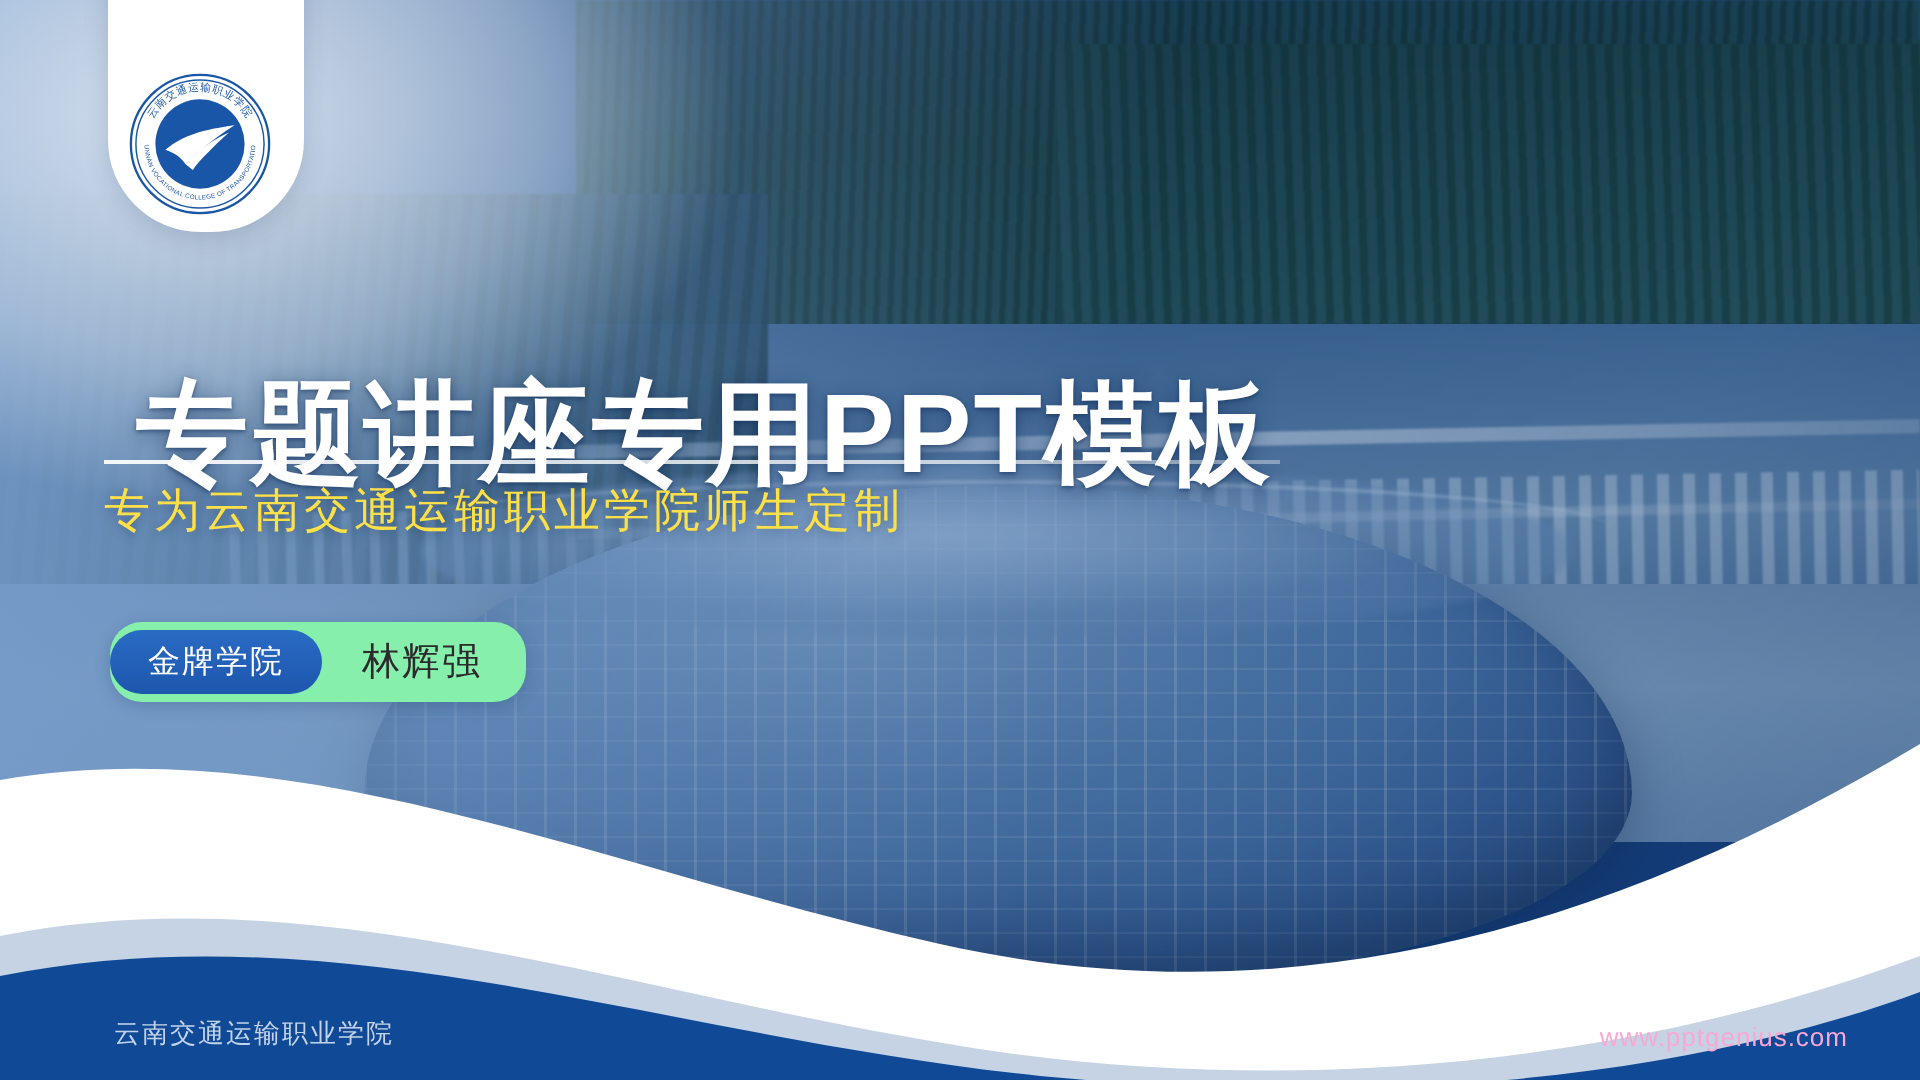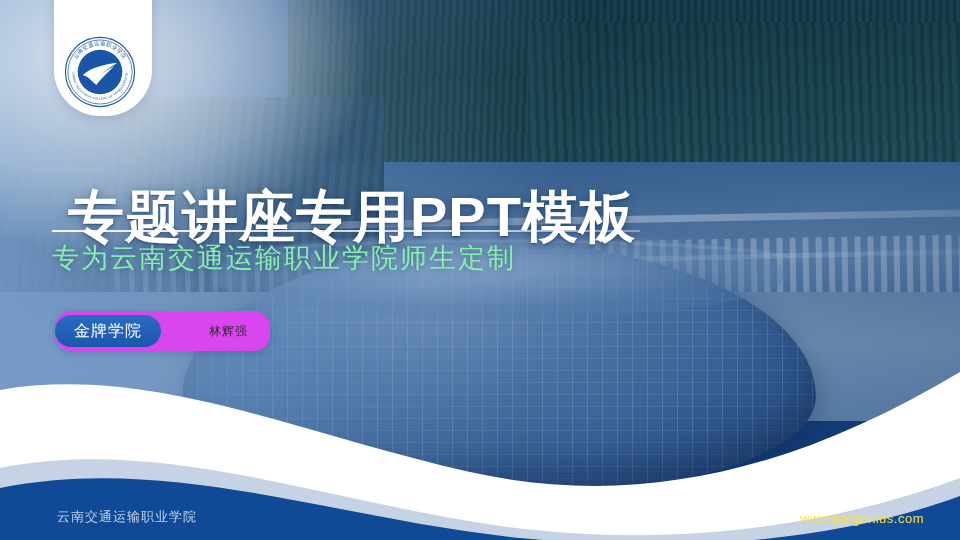--- a/index.html
+++ b/index.html
@@ -89,45 +89,45 @@
   .logo svg{display:block;width:72px;height:72px;}
 
   
   .title{position:absolute;left:52px;top:164px;margin:16px;
     font-size:56px;font-weight:bold;color:#ffffff;letter-spacing:1px;
     text-shadow:0 2px 10px rgba(16,46,90,.48), 0 1px 2px rgba(16,46,90,.55);
     white-space:nowrap;}
   .divider{position:absolute;left:52px;top:230px;width:588px;height:2px;
     background:linear-gradient(90deg, rgba(255,255,255,.92) 0%, rgba(255,255,255,.72) 70%, rgba(255,255,255,.35) 100%);}
   .subtitle{position:absolute;left:52px;top:240px;margin:0;
-    font-size:27px;font-weight:normal;color:#86efac;letter-spacing:2px;
+    font-size:23px;font-weight:normal;color:#fde047;letter-spacing:2px;
     text-shadow:0 1px 6px rgba(16,46,90,.45);white-space:nowrap;}
 
   
   .pill-group{position:absolute;left:55px;top:311px;height:40px;
     display:inline-flex;align-items:center;
-    background:#d946ef;border-radius:16px;padding:0;
+    background:#86efac;border-radius:16px;padding:0;
     box-shadow:0 2px 8px rgba(18,48,94,.22);}
   .pill-primary{display:flex;align-items:center;justify-content:center;
     height:32px;padding:0 19px;border-radius:16px;
     background:linear-gradient(180deg,#2a6bc4 0%,#1d56ad 100%);
     color:#ffffff;font-size:16px;letter-spacing:1px;white-space:nowrap;}
   .pill-secondary{display:flex;align-items:center;justify-content:center;
     height:32px;padding:0 22px 0 20px;
-    color:#2b2b2b;font-size:12px;letter-spacing:1px;white-space:nowrap;margin-left:28px;}
+    color:#2b2b2b;font-size:19px;letter-spacing:1px;white-space:nowrap;}
 
   
   .waves{position:absolute;left:0;bottom:0;width:960px;height:190px;}
   .waves svg{display:block;width:960px;height:190px;}
 
   
   .footer-left{position:absolute;left:57px;bottom:14px;
     font-size:13px;color:#c3d4ea;letter-spacing:1px;}
   .footer-right{position:absolute;right:36px;bottom:14px;
-    font-size:13px;color:#fde047;letter-spacing:.5px;}
+    font-size:13px;color:#f9a8d4;letter-spacing:.5px;}
 </style>
 </head>
 <body>
 
 <div class="slide">
 
   <div class="photo">
     <div class="ph-sky"></div>
     <div class="ph-forest"></div>
     <div class="ph-forest2"></div>

